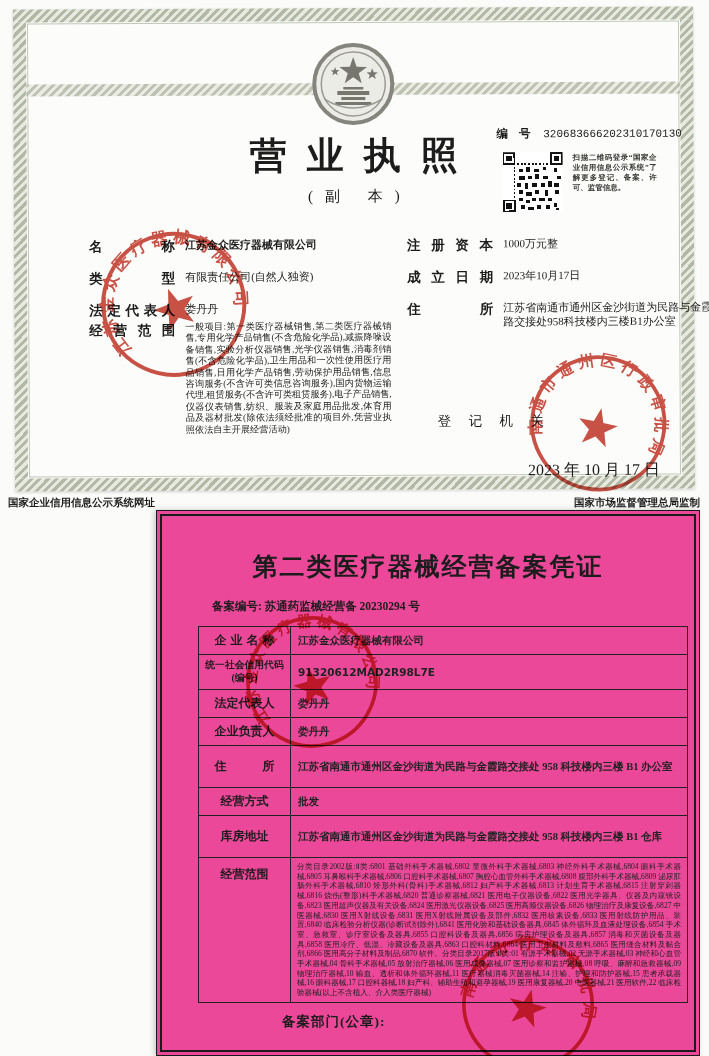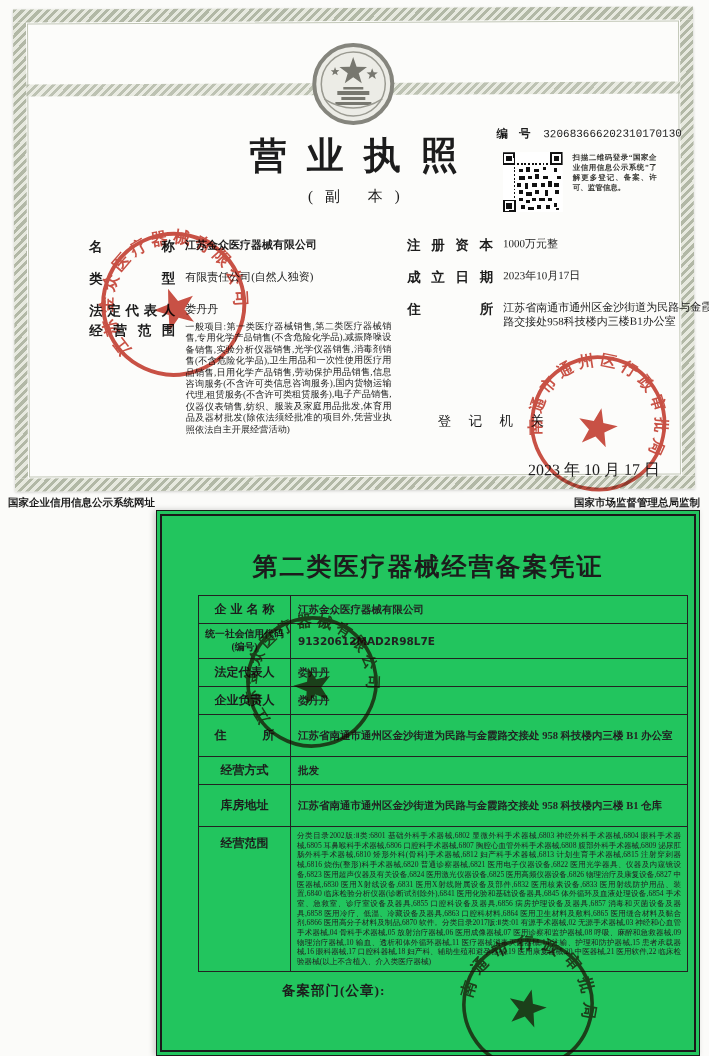--- a/index.html
+++ b/index.html
@@ -55,21 +55,21 @@
   .fvalue{font-size:11px;line-height:14px;width:212px;}
   .fvalue.small{font-size:9.2px;line-height:11.4px;text-align:justify;width:206px;}
   .lic-registrar{position:absolute;left:410px;top:392px;font-weight:normal;font-size:13.5px;letter-spacing:7px;}
   .lic-date{position:absolute;left:500px;top:440px;font-size:16px;z-index:4;}
   
   .footer-left{position:absolute;left:8px;top:496px;font-size:10.5px;font-weight:bold;}
   .footer-right{position:absolute;right:9px;top:496px;font-size:10.5px;font-weight:bold;}
   
   .doc2{
     position:absolute;left:156px;top:510px;width:544px;height:546px;
-    background:#22c55e;
+    background:#ec4899;
     border:1px solid #1a1a1a;
     box-shadow:-2px 0 6px rgba(0,0,0,.2);
   }
   .doc2 .inner{position:absolute;inset:3px;border:2px solid #1a1a1a;}
   .filing-title{margin-top:34px;text-align:center;font-size:25px;font-weight:900;letter-spacing:2px;}
   .filing-no{margin:16px 0 0 50px;font-size:11.5px;font-weight:bold;}
   .filing-table{
     border-collapse:collapse;margin:12px 0 0 36px;width:490px;
     font-family:"Liberation Serif",serif;
   }
@@ -259,20 +259,24 @@
     </svg>
   </div>
 </div>
 
 <div class="footer-left">国家企业信用信息公示系统网址</div>
 <div class="footer-right">国家市场监督管理总局监制</div>
 
 <div class="doc2">
   <div class="inner">
     <div class="filing-title">第二类医疗器械经营备案凭证</div>
+    <div class="filing-no">
+      <span>备案编号:</span>
+      <span>苏通药监械经营备 20230294 号</span>
+    </div>
 
     <table class="filing-table">
       <tbody>
         <tr class="h28">
           <td class="lbl"><span class="spread">企业名称</span></td>
           <td class="val">江苏金众医疗器械有限公司</td>
         </tr>
         <tr class="h28">
           <td class="lbl longlbl">统一社会信用代码(编号)</td>
           <td class="val" style="font-family:'DejaVu Sans',sans-serif;">91320612MAD2R98L7E</td>

